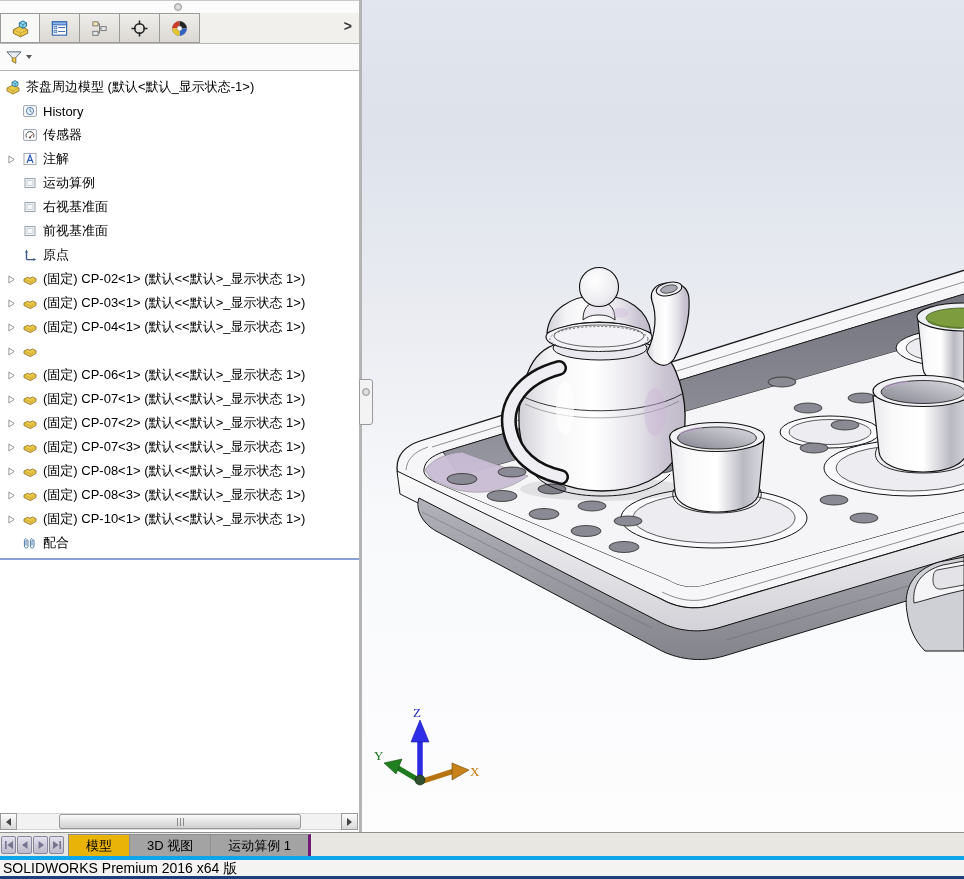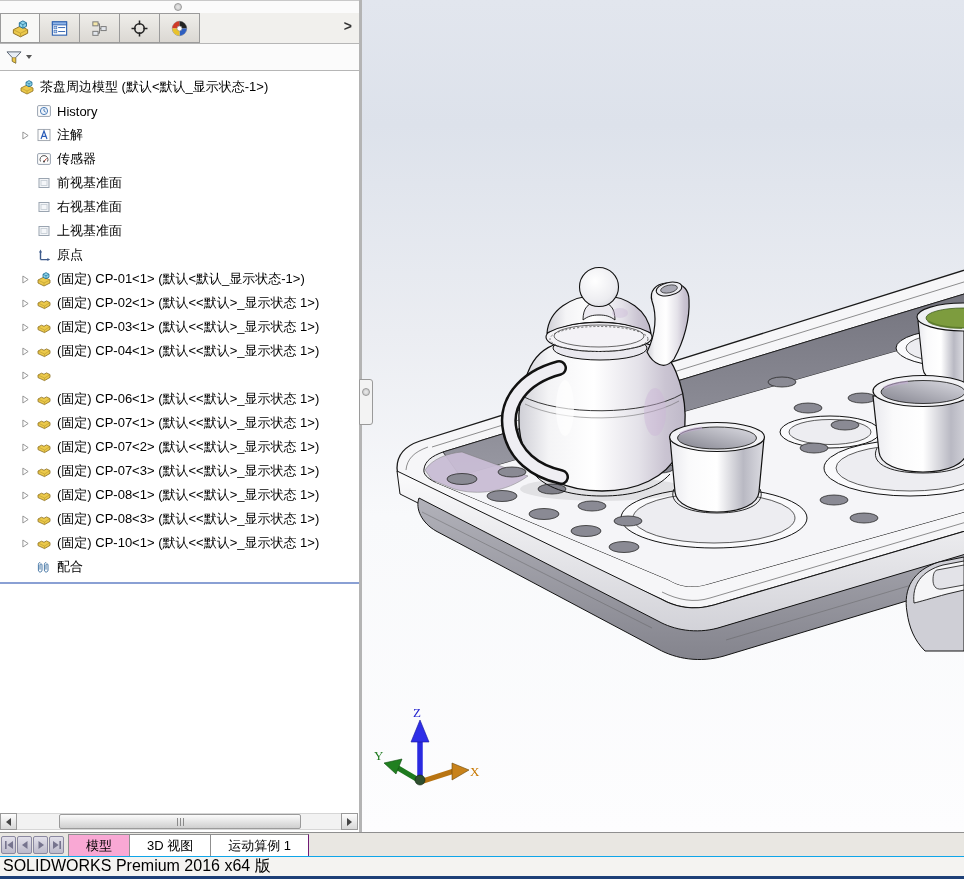--- a/index.html
+++ b/index.html
@@ -17,21 +17,21 @@
        border:1px solid #9b9b9b;border-left:none;background:linear-gradient(#efeeea,#dbd8d3)}
   .mtab:first-child{border-left:1px solid #9b9b9b}
   .mtab.active{background:#f8f8f6}
   #mgr-overflow{position:absolute;right:7px;top:5px;font-size:14px;font-weight:bold;color:#333;cursor:default}
   #filterrow{height:28px;border-top:1px solid #b6b6b6;border-bottom:1px solid #b6b6b6;
        display:flex;align-items:center;padding-left:5px;background:#fbfbfb}
   .caret{width:0;height:0;border-left:3.5px solid transparent;border-right:3.5px solid transparent;
        border-top:4px solid #555;margin-left:3px}
 
   #tree{padding-top:4px;background:#fff}
-  .trow{height:24px;display:flex;align-items:center;padding-left:19px;white-space:nowrap;overflow:hidden}
+  .trow{height:24px;display:flex;align-items:center;padding-left:5px;white-space:nowrap;overflow:hidden}
   .arrow{width:13px;height:14px;flex:none;display:flex;align-items:center;justify-content:center;margin-right:4px}
   .arrow.hidden{visibility:hidden}
   .ticon{width:16px;height:16px;flex:none;margin-right:5px}
   .tlabel{font-size:13px}
   #rollback{height:2px;background:#1f4a9e;border-top:1px solid #8aa0d4;border-bottom:1px solid #8aa0d4;margin-top:3px}
 
   #hscroll{position:absolute;bottom:2px;left:0;width:358px;height:17px;display:flex;background:#f1f1f1}
   .sbtn{width:17px;flex:none;background:linear-gradient(#fdfdfd,#d8d8d8);border:1px solid #9a9a9a;
        display:flex;align-items:center;justify-content:center}
   .tri-l{width:0;height:0;border-top:4px solid transparent;border-bottom:4px solid transparent;border-right:5px solid #444}
@@ -52,27 +52,27 @@
   #viewport{position:absolute;left:362px;top:0;width:602px;height:832px}
   #scene{display:block}
 
   
   #docbar{position:absolute;left:0;top:832px;width:964px;height:24px;background:#e9e7e2;
        border-top:1px solid #8f8f8f;display:flex;align-items:flex-end}
   .navbtns{display:flex;gap:1px;margin:0 4px 2px 1px}
   .nbtn{width:15px;height:18px;background:linear-gradient(#e2e0ea,#bdbbcb);border:1px solid #8a88a0;
        border-radius:2px;display:flex;align-items:center;justify-content:center}
   .dtab{height:22px;display:flex;align-items:center;padding:0 17px;font-size:13px;
-       border:1px solid #8f8f8f;border-bottom:none;border-right:none;background:#ffffff}
-  .dtab.active{background:#f9a8d4}
-  .dtab:last-of-type{border-right:1px solid #701a75}
+       border:1px solid #8f8f8f;border-bottom:none;border-right:none;background:#a3a3a3}
+  .dtab.active{background:#eab308}
+  .dtab:last-of-type{border-right:3px solid #701a75}
 
   
   #statusbar{position:absolute;left:0;top:856px;width:964px;height:20px;background:#f4f3f1;
-       border-top:1px solid #0ea5e9;display:flex;align-items:center;padding-left:3px;font-size:16px}
+       border-top:4px solid #0ea5e9;display:flex;padding-left:3px;font-size:14px}
   #taskstrip{position:absolute;left:0;top:876px;width:964px;height:3px;background:#1d3f77}
 </style>
 </head>
 <body>
 
 <svg width="0" height="0" style="position:absolute" aria-hidden="true">
   <defs>
     <symbol id="sym-assembly" viewBox="0 0 16 16">
       <path d="M2 9 L8 6 L14 9 L14 12 L8 15 L2 12 Z" fill="#ecc94b" stroke="#8a6d1f" stroke-width=".8"></path>
       <path d="M2 9 L8 12 L14 9 M8 12 L8 15" fill="none" stroke="#b89a2e" stroke-width=".6"></path>
@@ -183,95 +183,84 @@
       <svg viewBox="0 0 8 10" width="7" height="9">
               <polygon points="1,1 7,5 1,9" fill="#fff" stroke="#8a8a8a"></polygon>
             </svg>
     </span>
     <svg class="ticon" viewBox="0 0 16 16">
             <use href="#sym-history"></use>
           </svg>
     <span class="tlabel">History</span>
   </div>
         <div class="trow">
+    <span class="arrow hidden">
+      <svg viewBox="0 0 8 10" width="7" height="9">
+              <polygon points="1,1 7,5 1,9" fill="#fff" stroke="#8a8a8a"></polygon>
+            </svg>
+    </span>
+    <svg class="ticon" viewBox="0 0 16 16">
+            <use href="#sym-sensors"></use>
+          </svg>
+    <span class="tlabel">传感器</span>
+  </div>
+        <div class="trow">
     <span class="arrow">
       <svg viewBox="0 0 8 10" width="7" height="9">
               <polygon points="1,1 7,5 1,9" fill="#fff" stroke="#8a8a8a"></polygon>
             </svg>
     </span>
     <svg class="ticon" viewBox="0 0 16 16">
             <use href="#sym-annotations"></use>
           </svg>
     <span class="tlabel">注解</span>
   </div>
         <div class="trow">
     <span class="arrow hidden">
       <svg viewBox="0 0 8 10" width="7" height="9">
               <polygon points="1,1 7,5 1,9" fill="#fff" stroke="#8a8a8a"></polygon>
             </svg>
     </span>
     <svg class="ticon" viewBox="0 0 16 16">
-            <use href="#sym-sensors"></use>
-          </svg>
-    <span class="tlabel">传感器</span>
+            <use href="#sym-plane"></use>
+          </svg>
+    <span class="tlabel">运动算例</span>
   </div>
         <div class="trow">
     <span class="arrow hidden">
       <svg viewBox="0 0 8 10" width="7" height="9">
               <polygon points="1,1 7,5 1,9" fill="#fff" stroke="#8a8a8a"></polygon>
             </svg>
     </span>
     <svg class="ticon" viewBox="0 0 16 16">
             <use href="#sym-plane"></use>
           </svg>
+    <span class="tlabel">右视基准面</span>
+  </div>
+        <div class="trow">
+    <span class="arrow hidden">
+      <svg viewBox="0 0 8 10" width="7" height="9">
+              <polygon points="1,1 7,5 1,9" fill="#fff" stroke="#8a8a8a"></polygon>
+            </svg>
+    </span>
+    <svg class="ticon" viewBox="0 0 16 16">
+            <use href="#sym-plane"></use>
+          </svg>
     <span class="tlabel">前视基准面</span>
   </div>
         <div class="trow">
     <span class="arrow hidden">
       <svg viewBox="0 0 8 10" width="7" height="9">
               <polygon points="1,1 7,5 1,9" fill="#fff" stroke="#8a8a8a"></polygon>
             </svg>
     </span>
     <svg class="ticon" viewBox="0 0 16 16">
-            <use href="#sym-plane"></use>
-          </svg>
-    <span class="tlabel">右视基准面</span>
-  </div>
-        <div class="trow">
-    <span class="arrow hidden">
-      <svg viewBox="0 0 8 10" width="7" height="9">
-              <polygon points="1,1 7,5 1,9" fill="#fff" stroke="#8a8a8a"></polygon>
-            </svg>
-    </span>
-    <svg class="ticon" viewBox="0 0 16 16">
-            <use href="#sym-plane"></use>
-          </svg>
-    <span class="tlabel">上视基准面</span>
-  </div>
-        <div class="trow">
-    <span class="arrow hidden">
-      <svg viewBox="0 0 8 10" width="7" height="9">
-              <polygon points="1,1 7,5 1,9" fill="#fff" stroke="#8a8a8a"></polygon>
-            </svg>
-    </span>
-    <svg class="ticon" viewBox="0 0 16 16">
             <use href="#sym-origin"></use>
           </svg>
     <span class="tlabel">原点</span>
-  </div>
-        <div class="trow">
-    <span class="arrow">
-      <svg viewBox="0 0 8 10" width="7" height="9">
-              <polygon points="1,1 7,5 1,9" fill="#fff" stroke="#8a8a8a"></polygon>
-            </svg>
-    </span>
-    <svg class="ticon" viewBox="0 0 16 16">
-            <use href="#sym-assembly"></use>
-          </svg>
-    <span class="tlabel">(固定) CP-01&lt;1&gt; (默认&lt;默认_显示状态-1&gt;)</span>
   </div>
         <div class="trow">
     <span class="arrow">
       <svg viewBox="0 0 8 10" width="7" height="9">
               <polygon points="1,1 7,5 1,9" fill="#fff" stroke="#8a8a8a"></polygon>
             </svg>
     </span>
     <svg class="ticon" viewBox="0 0 16 16">
             <use href="#sym-part"></use>
           </svg>

